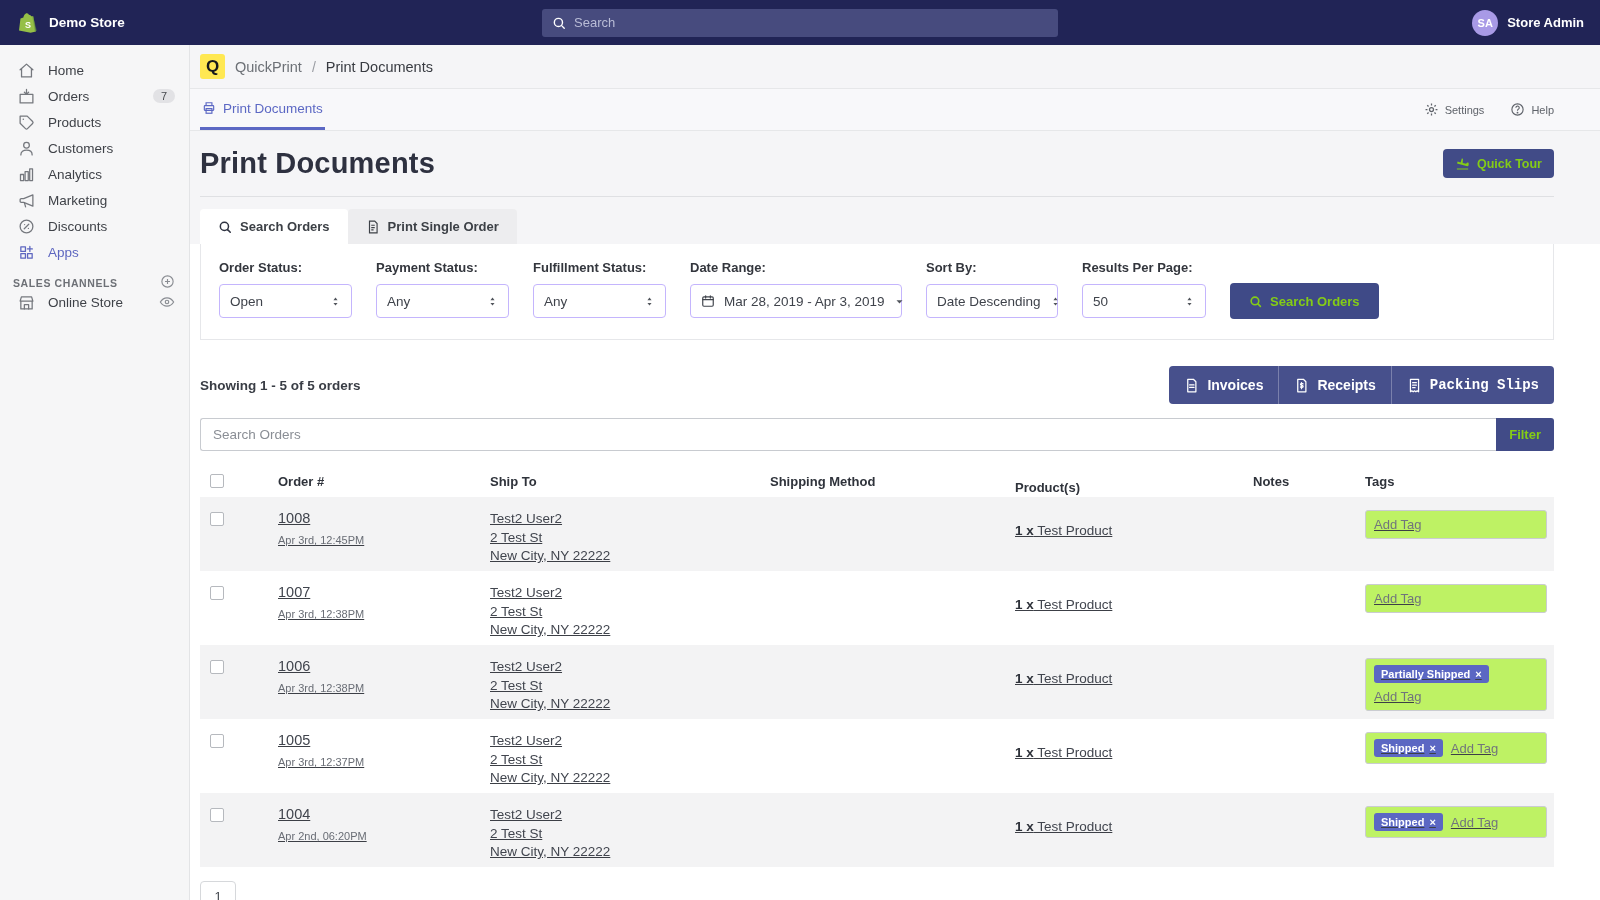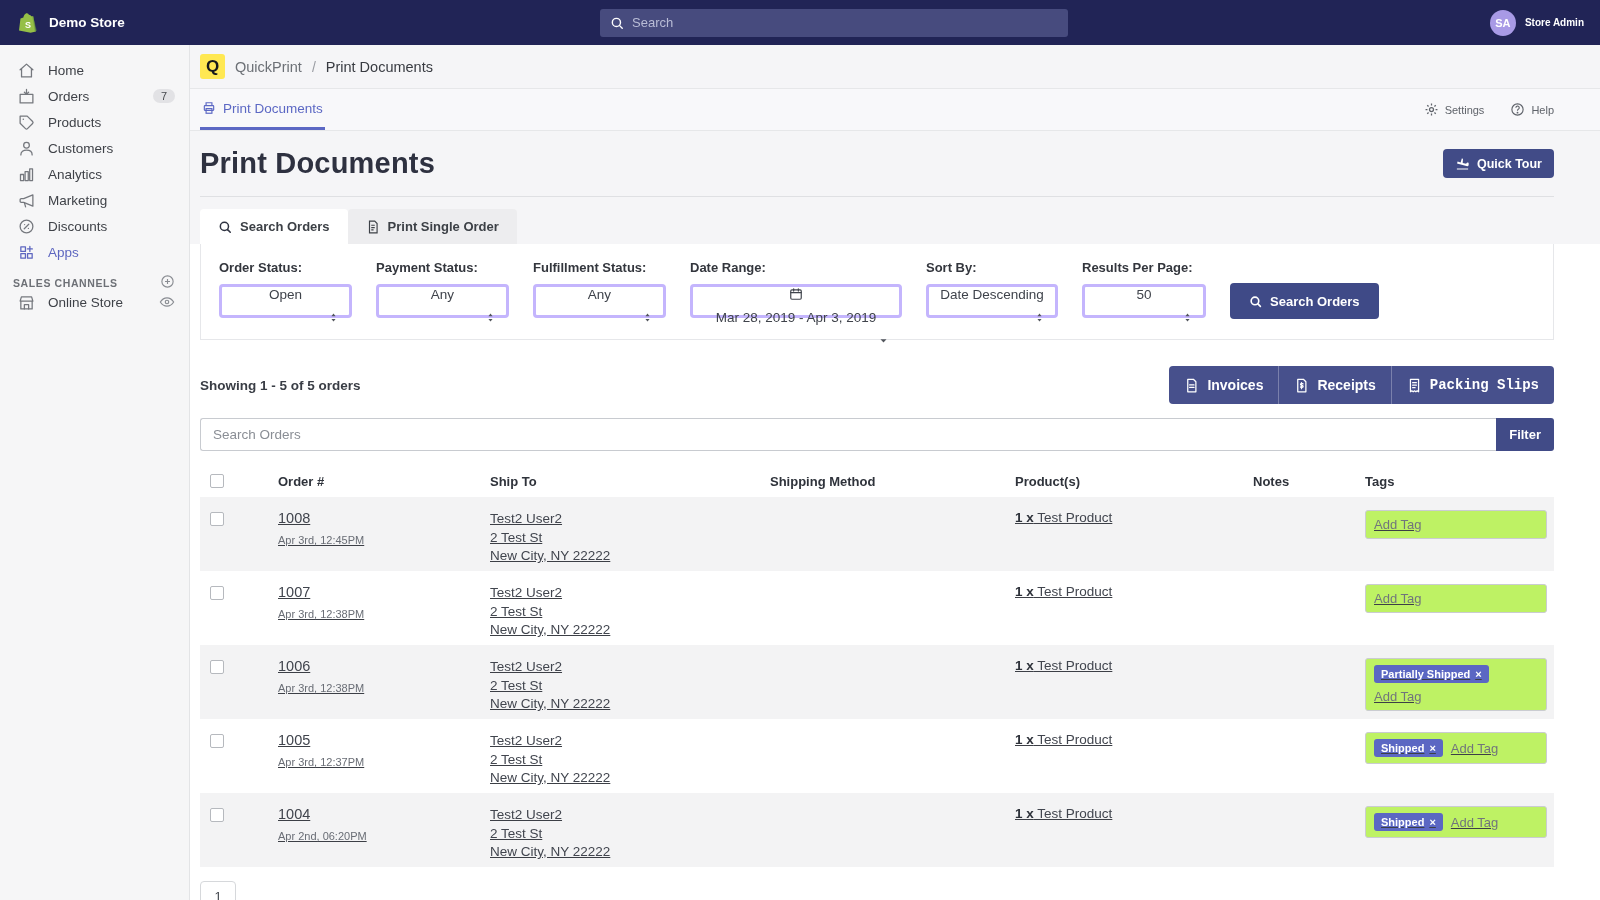--- a/index.html
+++ b/index.html
@@ -7,29 +7,29 @@
   body { font-family:"Liberation Sans", sans-serif; background:#fff; color:#3c3f46; }
 
   .icon { display:inline-flex; align-items:center; justify-content:center; flex:0 0 auto; }
   .icon svg { width:100%; height:100%; display:block; }
 
   
   .topbar { height:45px; background:#212456; display:flex; align-items:center; padding:0 16px; position:relative; }
   .brand { display:flex; align-items:center; gap:9px; }
   .brand .icon { width:24px; height:24px; }
   .brand-name { color:#fff; font-size:13.5px; font-weight:bold; }
-  .top-search { position:absolute; left:50%; transform:translateX(-50%); width:468px; height:28px;
-    background:#474b7e; border-radius:3px; display:flex; align-items:center; padding:0 10px; gap:8px;margin-left:34px; }
+  .top-search { position:absolute; left:50%; transform:translateX(-50%); width:516px; height:28px;
+    background:#474b7e; border-radius:3px; display:flex; align-items:center; padding:0 10px; gap:8px; }
   .top-search .icon { width:14px; height:14px; color:#fff; }
   .top-search input { flex:1; background:transparent; border:none; outline:none; color:#e8e9f2; font-size:13px; font-family:inherit; }
   .top-search input::placeholder { color:#b9bcd6; }
   .top-user { margin-left:auto; display:flex; align-items:center; gap:9px; }
   .avatar { width:26px; height:26px; border-radius:50%; background:#a89ae6; color:#fff; font-size:11px; font-weight:bold;
     display:flex; align-items:center; justify-content:center; }
-  .user-name { color:#fff; font-size:10px; font-weight:bold; }
+  .user-name { color:#fff; font-size:13px; font-weight:bold; }
 
   
   .sidebar { position:absolute; top:45px; left:0; bottom:0; width:190px; background:#f6f6f7; border-right:1px solid #e3e4e6; padding-top:12px; }
   .side-item { height:26px; display:flex; align-items:center; gap:13px; padding:0 14px 0 18px; cursor:pointer;
     color:#3f4248; font-size:13.5px; font-weight:500; }
   .side-item .icon { width:17px; height:17px; color:#75787e; }
   .side-item.active { color:#5d66c0; }
   .side-item.active .icon { color:#5d66c0; }
   .side-badge { margin-left:auto; background:#e2e2e5; color:#46494e; font-size:11px; font-weight:500;
     padding:1px 8px; border-radius:9px; }
@@ -53,36 +53,36 @@
   .appnav-tab { display:flex; align-items:center; gap:7px; color:#5c68c4; font-size:13.5px; font-weight:500;
     border-bottom:3px solid #5c68c4; padding:0 2px; cursor:pointer; }
   .appnav-tab .icon { width:14px; height:14px; }
   .appnav-links { margin-left:auto; display:flex; align-items:center; gap:26px; }
   .appnav-link { display:flex; align-items:center; gap:6px; color:#5f636a; font-size:11px; cursor:pointer; }
   .appnav-link .icon { width:15px; height:15px; }
 
   .pagehead { background:#f5f5f7; padding-top:16px; }
   .pagehead-row { display:flex; align-items:center; }
   .page-title { font-size:29px; font-weight:600; color:#2e3140; letter-spacing:.2px; }
-  .btn { border:none; cursor:pointer; font-family:inherit; border-radius:4px; background:#414b87; color:#ffffff; }
+  .btn { border:none; cursor:pointer; font-family:inherit; border-radius:4px; background:#414b87; color:#84cc16; }
   .quick-tour { margin-left:auto; display:flex; align-items:center; gap:7px; font-size:12.5px; font-weight:bold; padding:7px 12px; }
   .quick-tour .icon { width:15px; height:15px; }
   .head-divider { border:none; border-top:1px solid #dfe0e3; margin-top:16px; }
   .view-tabs { display:flex; margin-top:12px; }
   .view-tab { display:flex; align-items:center; gap:8px; font-size:13px; font-weight:bold; color:#3c4046;
     padding:10px 18px; background:#ededef; border-radius:4px 4px 0 0; cursor:pointer; }
   .view-tab .icon { width:14px; height:14px; color:#3c4046; }
   .view-tab.active { background:#fff; }
   .view-tab.active .icon { color:#2e3240; }
 
   .panel { background:#fff; }
   .card { margin:0 46px 0 10px; border:1px solid #e6e7ea; border-top:none; background:#fff; padding:16px 18px 20px; display:flex; gap:24px; }
   .field-label { font-size:13px; font-weight:bold; color:#33363d; margin-bottom:9px; }
-  .control { height:34px; border:3px solid #c4b5fd; border-radius:4px; background:#fff; display:flex; align-items:center;
-    padding:0 10px; font-size:13.5px; color:#3f434b; gap:9px; cursor:pointer;flex-direction:column; }
+  .control { height:34px; border:1px solid #c4b5fd; border-radius:4px; background:#fff; display:flex; align-items:center;
+    padding:0 10px; font-size:13.5px; color:#3f434b; gap:9px; cursor:pointer; }
   .control .val { white-space:nowrap; }
   .control .caret { margin-left:auto; width:11px; height:13px; color:#51555c; }
   .control.daterange .cal { width:14px; height:14px; color:#3f434b; }
   .w-sel { width:133px; } .w-date { width:212px; } .w-sort { width:132px; } .w-rpp { width:124px;justify-content:space-between; }
   .search-orders-btn { margin-top:23px; height:36px; display:flex; align-items:center; gap:8px;
     font-size:13px; font-weight:bold; padding:0 19px; background:#3f4a87; }
   .search-orders-btn .icon { width:13px; height:13px; }
 
   .results-row { display:flex; align-items:center; margin-top:26px;gap:34px; }
   .showing { font-size:13.5px; font-weight:600; color:#393d45; }
@@ -101,21 +101,21 @@
   .filter-btn { height:33px; padding:0 13px; border-radius:0 3px 3px 0; font-size:13px; font-weight:bold; }
 
   
   .otable { margin-top:14px; }
   .thead { display:flex; align-items:center; height:32px; font-size:13px; font-weight:bold; color:#2f333b; }
   .trow { display:flex; align-items:flex-start; min-height:74px; padding-top:13px;text-decoration:underline; }
   .trow.odd { background:#f3f3f4; }
   .col-check { width:78px; padding-left:10px; display:flex; align-items:center; }
   .trow .col-check { padding-top:2px; }
   .col-order { width:212px; } .col-ship { width:280px; } .col-method { width:245px; }
-  .col-prod { width:238px; } .col-notes { width:112px; } .col-tags { flex:1; padding-right:4px; }
+  .col-prod { width:238px;margin-top:13px; } .col-notes { width:112px; } .col-tags { flex:1; padding-right:4px; }
   .cbx { width:14px; height:14px; border:1px solid #b6b9be; border-radius:2px; background:#fff; display:inline-block; cursor:pointer; }
   .onum { font-size:14.5px; color:#40444d; }
   .odate { font-size:11px; color:#696d75; margin-top:8px; }
   .ship-line { font-size:13.5px; color:#41454e; line-height:18.5px; }
   .prod-line { font-size:13.5px; color:#41454e; }
   .prod-line .qty { font-weight:bold; color:#2e323a; }
   .tagbox { width:182px; border:1px solid #caccd1; border-radius:3px; background:#bef264; padding:6px 8px;
     font-size:13px; color:#71757c; cursor:text; display:flex; align-items:center; gap:8px; min-height:29px; }
   .tagbox.stacked { flex-direction:column; align-items:flex-start; gap:6px; }
   .tag-badge { background:#5b67c3; color:#fff; font-size:11px; font-weight:bold; padding:3px 7px; border-radius:3px;

